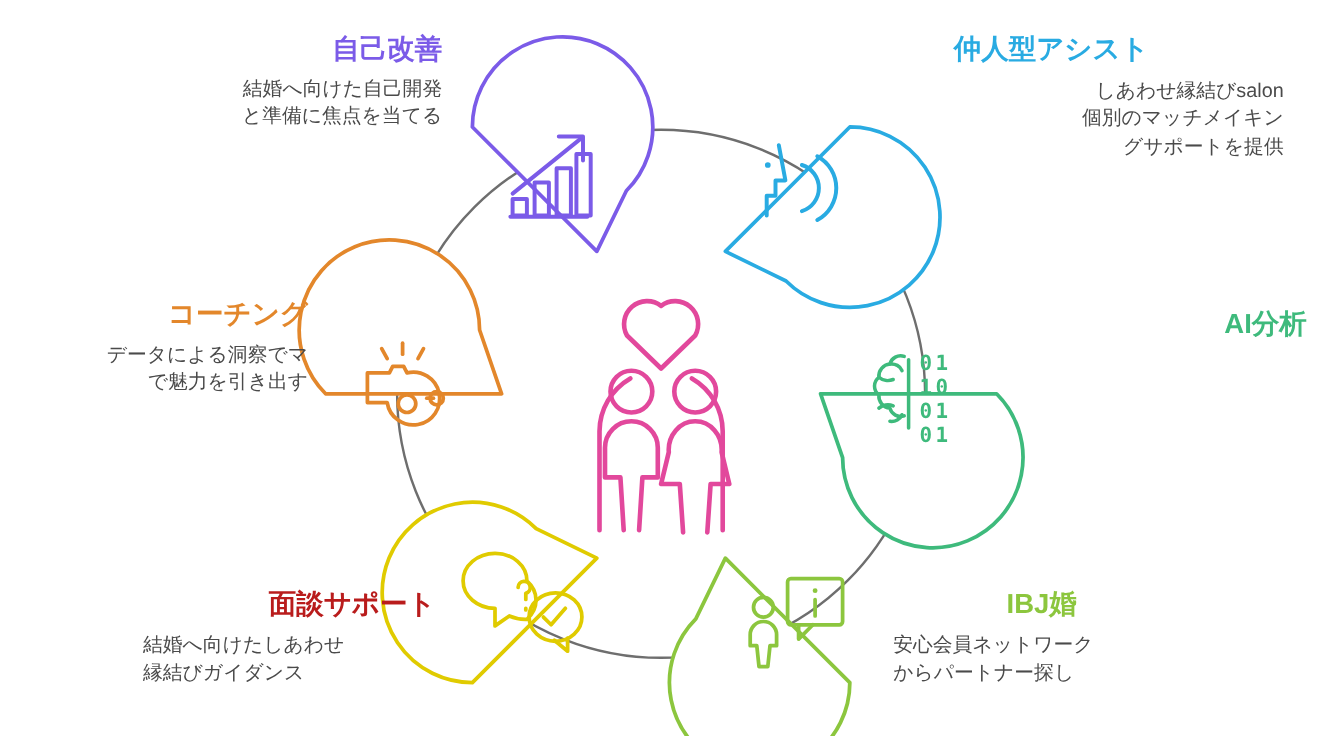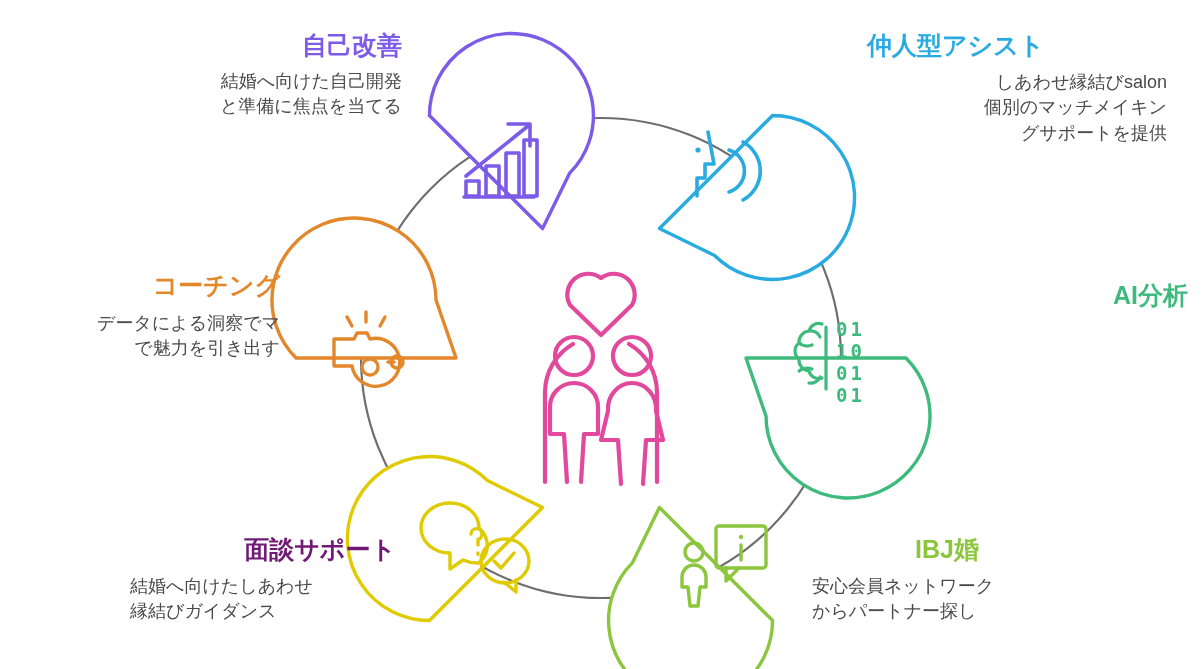--- a/index.html
+++ b/index.html
@@ -33,21 +33,21 @@
 
   #blk-coaching { left: 18px; top: 274px; width: 262px; font-family: Liberation Mono, monospace; }
   #blk-coaching .label-title { text-align: right; color: #E3872B; }
   #blk-coaching .label-desc  { text-align: right; margin-top: 10px; }
 
   #blk-ai { left: 932px; top: 282px; width: 256px; }
   #blk-ai .label-title { text-align: right; color: #3EBA7C; }
   #blk-ai .label-desc  { text-align: left; margin-top: 10px; }
 
   #blk-interview { left: 130px; top: 536px; width: 266px; }
-  #blk-interview .label-title { text-align: right; color: #701a75; }
+  #blk-interview .label-title { text-align: right; color: #b91c1c; }
   #blk-interview .label-desc  { text-align: left; margin-top: 10px; }
 
   #blk-ibj { left: 812px; top: 536px; width: 270px; }
   #blk-ibj .label-title { text-align: center; color: #8CC63E; }
   #blk-ibj .label-desc  { text-align: left; margin-top: 10px; }
 
   
   #diagram { position: absolute; left: 0; top: 0; width: 1202px; height: 669px; }
 </style>
 </head>

